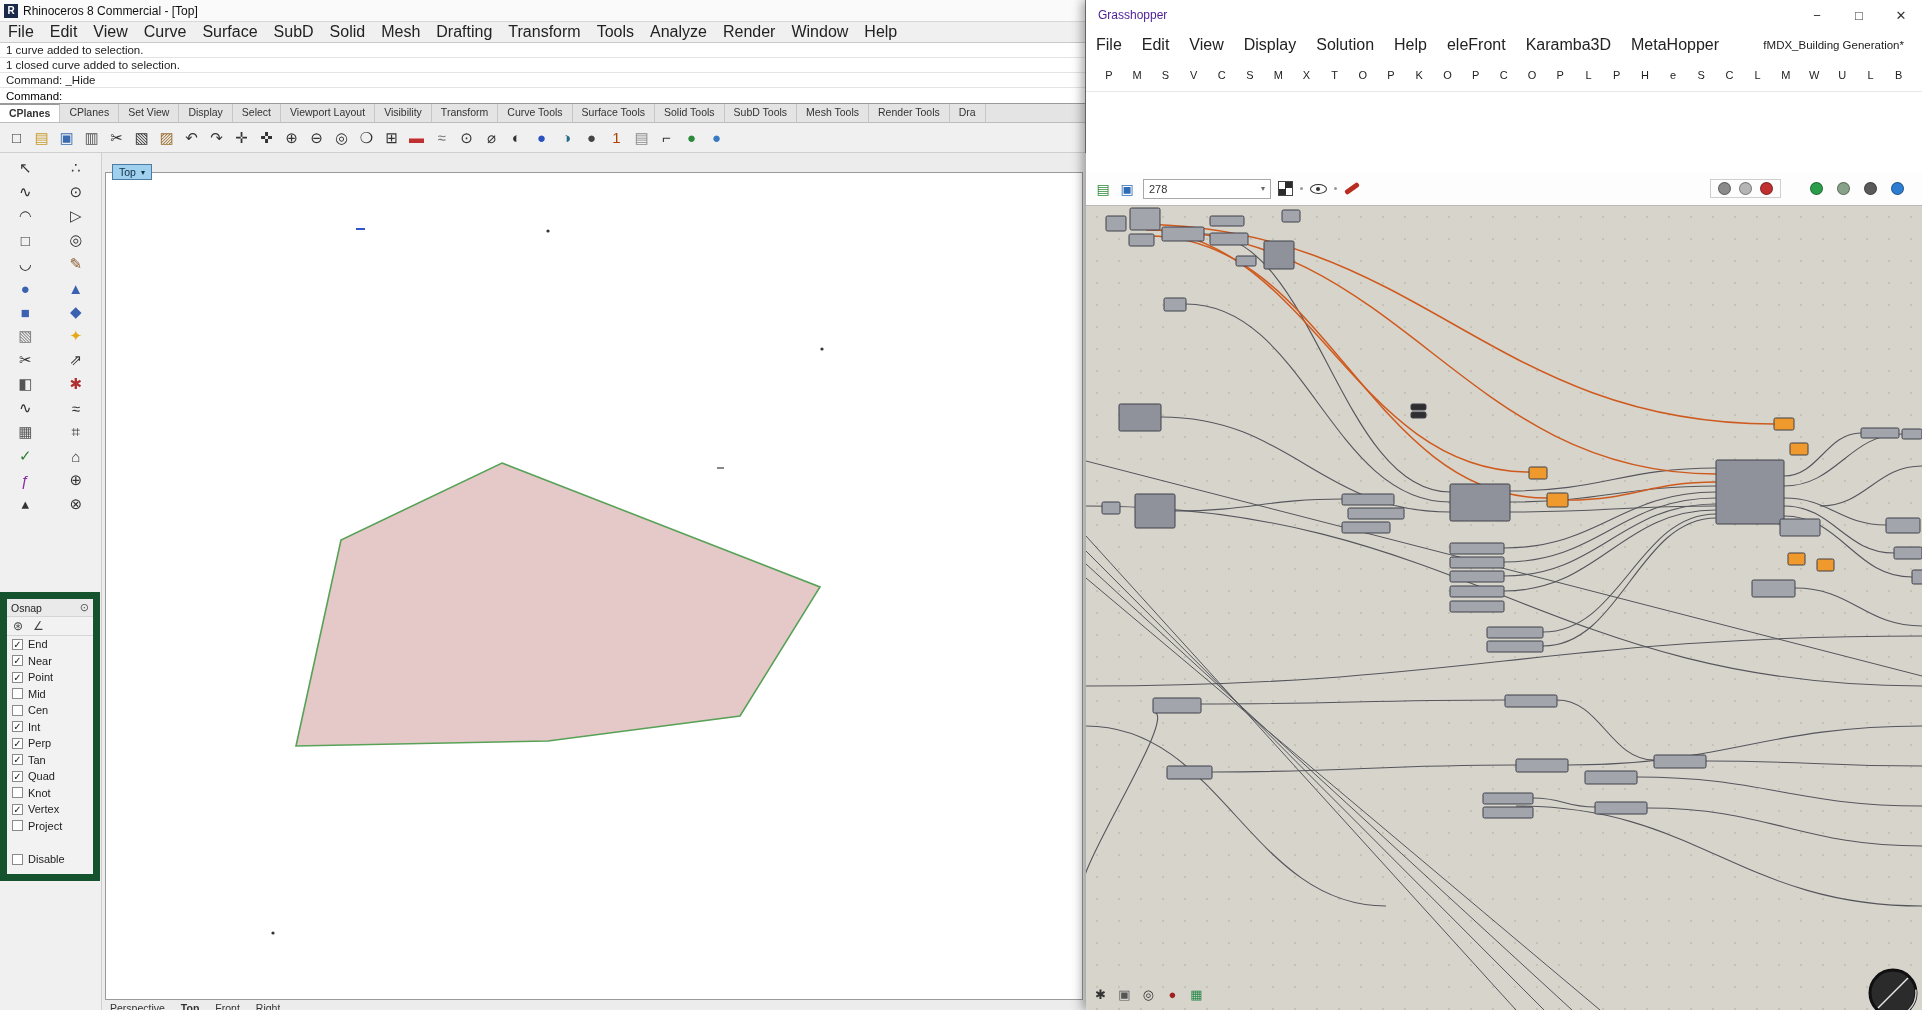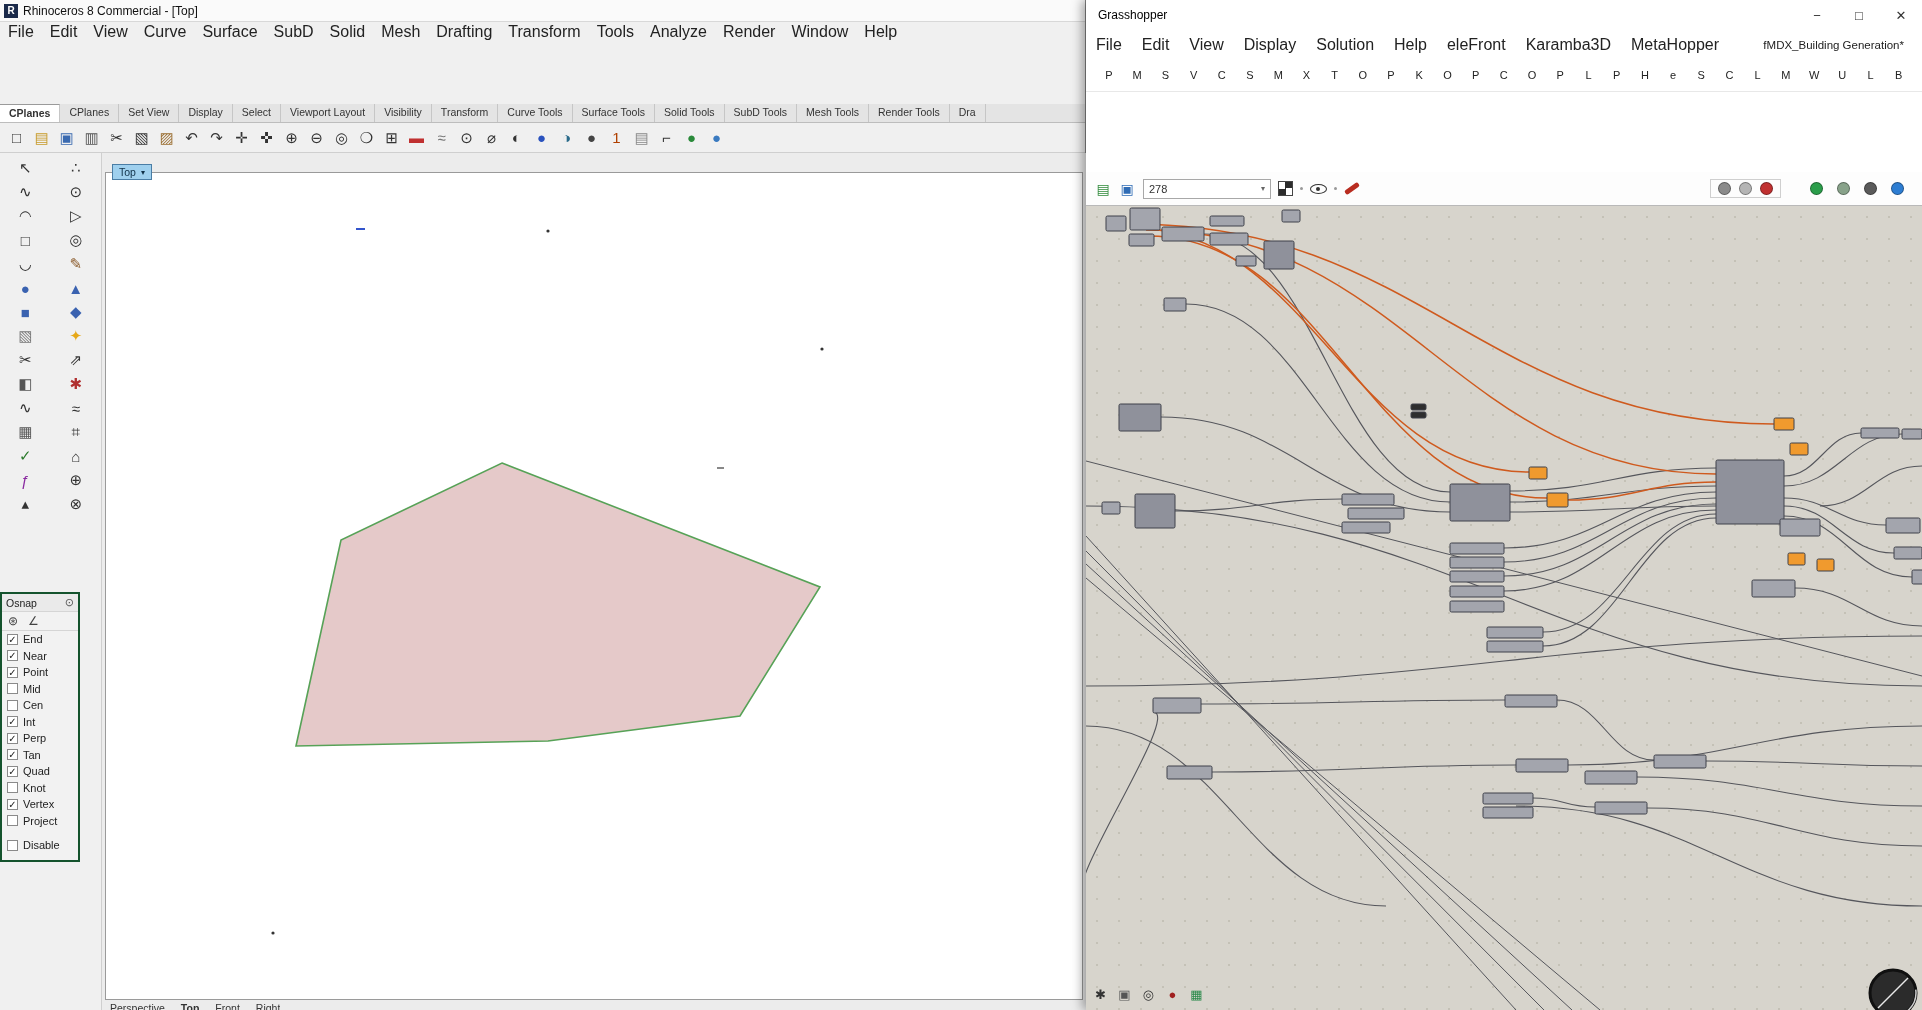--- a/index.html
+++ b/index.html
@@ -30,35 +30,35 @@
                 display:grid; grid-template-columns:1fr 1fr; align-content:start; padding-top:3px; }
   .pal-icon { height:24px; display:flex; align-items:center; justify-content:center; font-size:15px; }
 
   #rh-vparea { left:102px; top:153px; width:984px; height:857px; background:#ececec; }
   #rh-viewport { left:3px; top:19px; width:978px; height:828px; background:#ffffff; border:1px solid #9a9a9a; }
   #vp-tab { left:10px; top:11px; background:#9fd0ee; border:1px solid #4a7da5; font-size:10.5px; color:#103048;
             padding:1px 6px; display:flex; gap:5px; align-items:center; z-index:3; }
   #vp-bottom-tabs { left:8px; top:849px; display:flex; gap:16px; font-size:10.5px; color:#333; height:10px; overflow:hidden; }
 
   
-  #osnap { left:0px; top:592px; width:80px; background:#f2f2f2; border:2px solid #14532d; z-index:5; }
+  #osnap { left:0px; top:592px; width:100px; background:#f2f2f2; border:7px solid #14532d; z-index:5; }
   #osnap-head { height:17px; display:flex; justify-content:space-between; align-items:center; padding:0 4px;
                 font-size:10.5px; color:#222; background:#eaeaea; }
   #osnap-filterrow { height:20px; border-top:1px solid #d5d5d5; border-bottom:1px solid #d5d5d5;
                      display:flex; align-items:center; gap:10px; padding-left:6px; font-size:12px; color:#444; }
   .os-row { display:flex; align-items:center; gap:5px; height:16.5px; padding-left:5px; }
   .os-box { width:11px; height:11px; border:1px solid #8a8a8a; background:#fff; font-size:10px; line-height:9px;
             text-align:center; color:#222; }
   .os-label { font-size:11px; color:#222; }
-  #osnap-disable { margin-top:8px; margin-bottom:6px; }
+  #osnap-disable { margin-top:17px; margin-bottom:6px; }
 
   
   #gh { left:1086px; top:0; width:836px; height:1010px; background:#fff; box-shadow:-4px 0 10px rgba(0,0,0,.35); }
   #gh-title { left:0; top:0; width:100%; height:30px; background:#fff; display:flex; align-items:center; }
-  #gh-title-text { font-size:12px; color:#000000; padding-left:12px; flex:1; }
+  #gh-title-text { font-size:12px; color:#4c1d95; padding-left:12px; flex:1; }
   .win-btn { width:42px; height:30px; display:flex; align-items:center; justify-content:center;
              font-size:13px; color:#333; cursor:default; }
   #gh-menus { left:0; top:30px; width:100%; height:29px; display:flex; align-items:center; background:#fff; }
   #gh-doclabel { margin-left:auto; padding-right:18px; font-size:11.5px; color:#222; }
   #gh-cattabs { left:0; top:59px; width:100%; height:33px; display:flex; align-items:center;
                 justify-content:space-between; padding:0 14px; border-bottom:1px solid #e8e8e8; background:#fff; }
   .cat-tab { font-size:11px; color:#222; width:18px; text-align:center; cursor:default; }
 
   #gh-canvasbar { left:0; top:172px; width:100%; height:34px; background:#fdfdfd; border-bottom:1px solid #b9b9b9;
                   display:flex; align-items:center; padding:0 8px; gap:7px; }
@@ -98,20 +98,26 @@
       <div class="menu-item">SubD</div>
       <div class="menu-item">Solid</div>
       <div class="menu-item">Mesh</div>
       <div class="menu-item">Drafting</div>
       <div class="menu-item">Transform</div>
       <div class="menu-item">Tools</div>
       <div class="menu-item">Analyze</div>
       <div class="menu-item">Render</div>
       <div class="menu-item">Window</div>
       <div class="menu-item">Help</div>
+    </div>
+  <div id="rh-cmd" class="abs">
+      <div class="cmd-line">1 curve added to selection.</div>
+      <div class="cmd-line">1 closed curve added to selection.</div>
+      <div class="cmd-line">Command: _Hide</div>
+      <div class="cmd-prompt">Command:</div>
     </div>
   <div id="rh-tabs" class="abs">
       <div class="rh-tab sel">CPlanes</div>
       <div class="rh-tab">CPlanes</div>
       <div class="rh-tab">Set View</div>
       <div class="rh-tab">Display</div>
       <div class="rh-tab">Select</div>
       <div class="rh-tab">Viewport Layout</div>
       <div class="rh-tab">Visibility</div>
       <div class="rh-tab">Transform</div>

